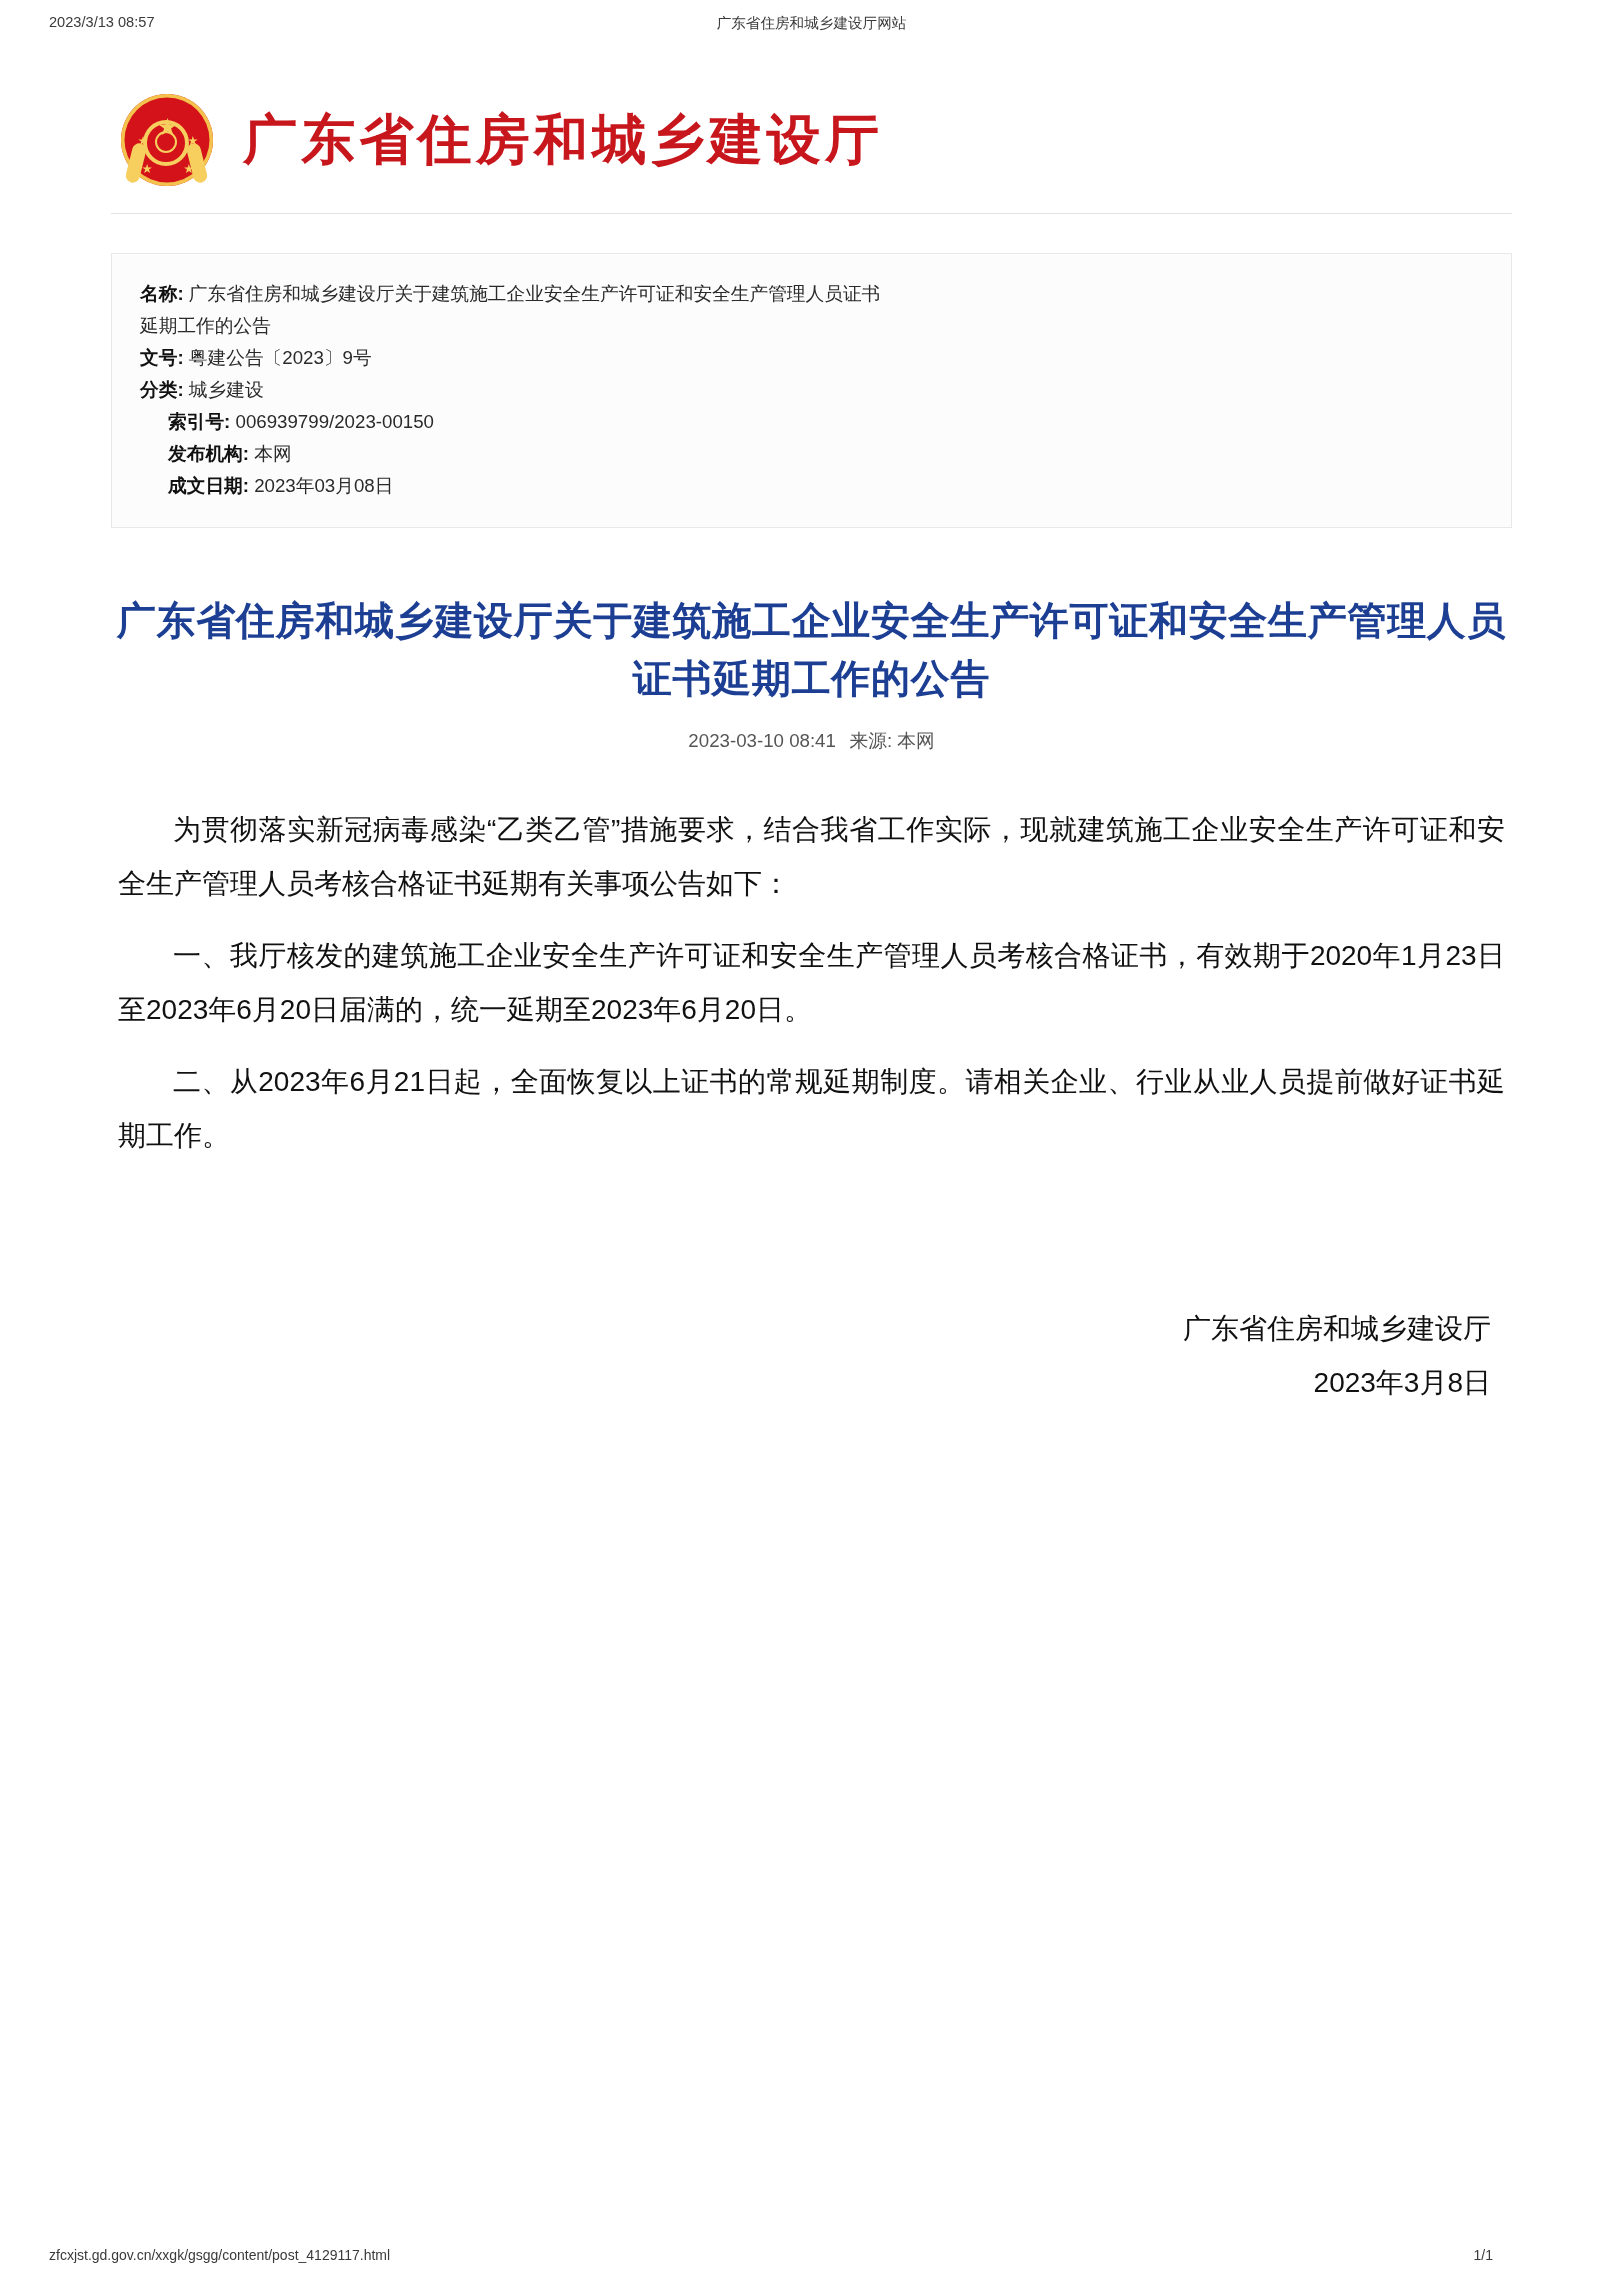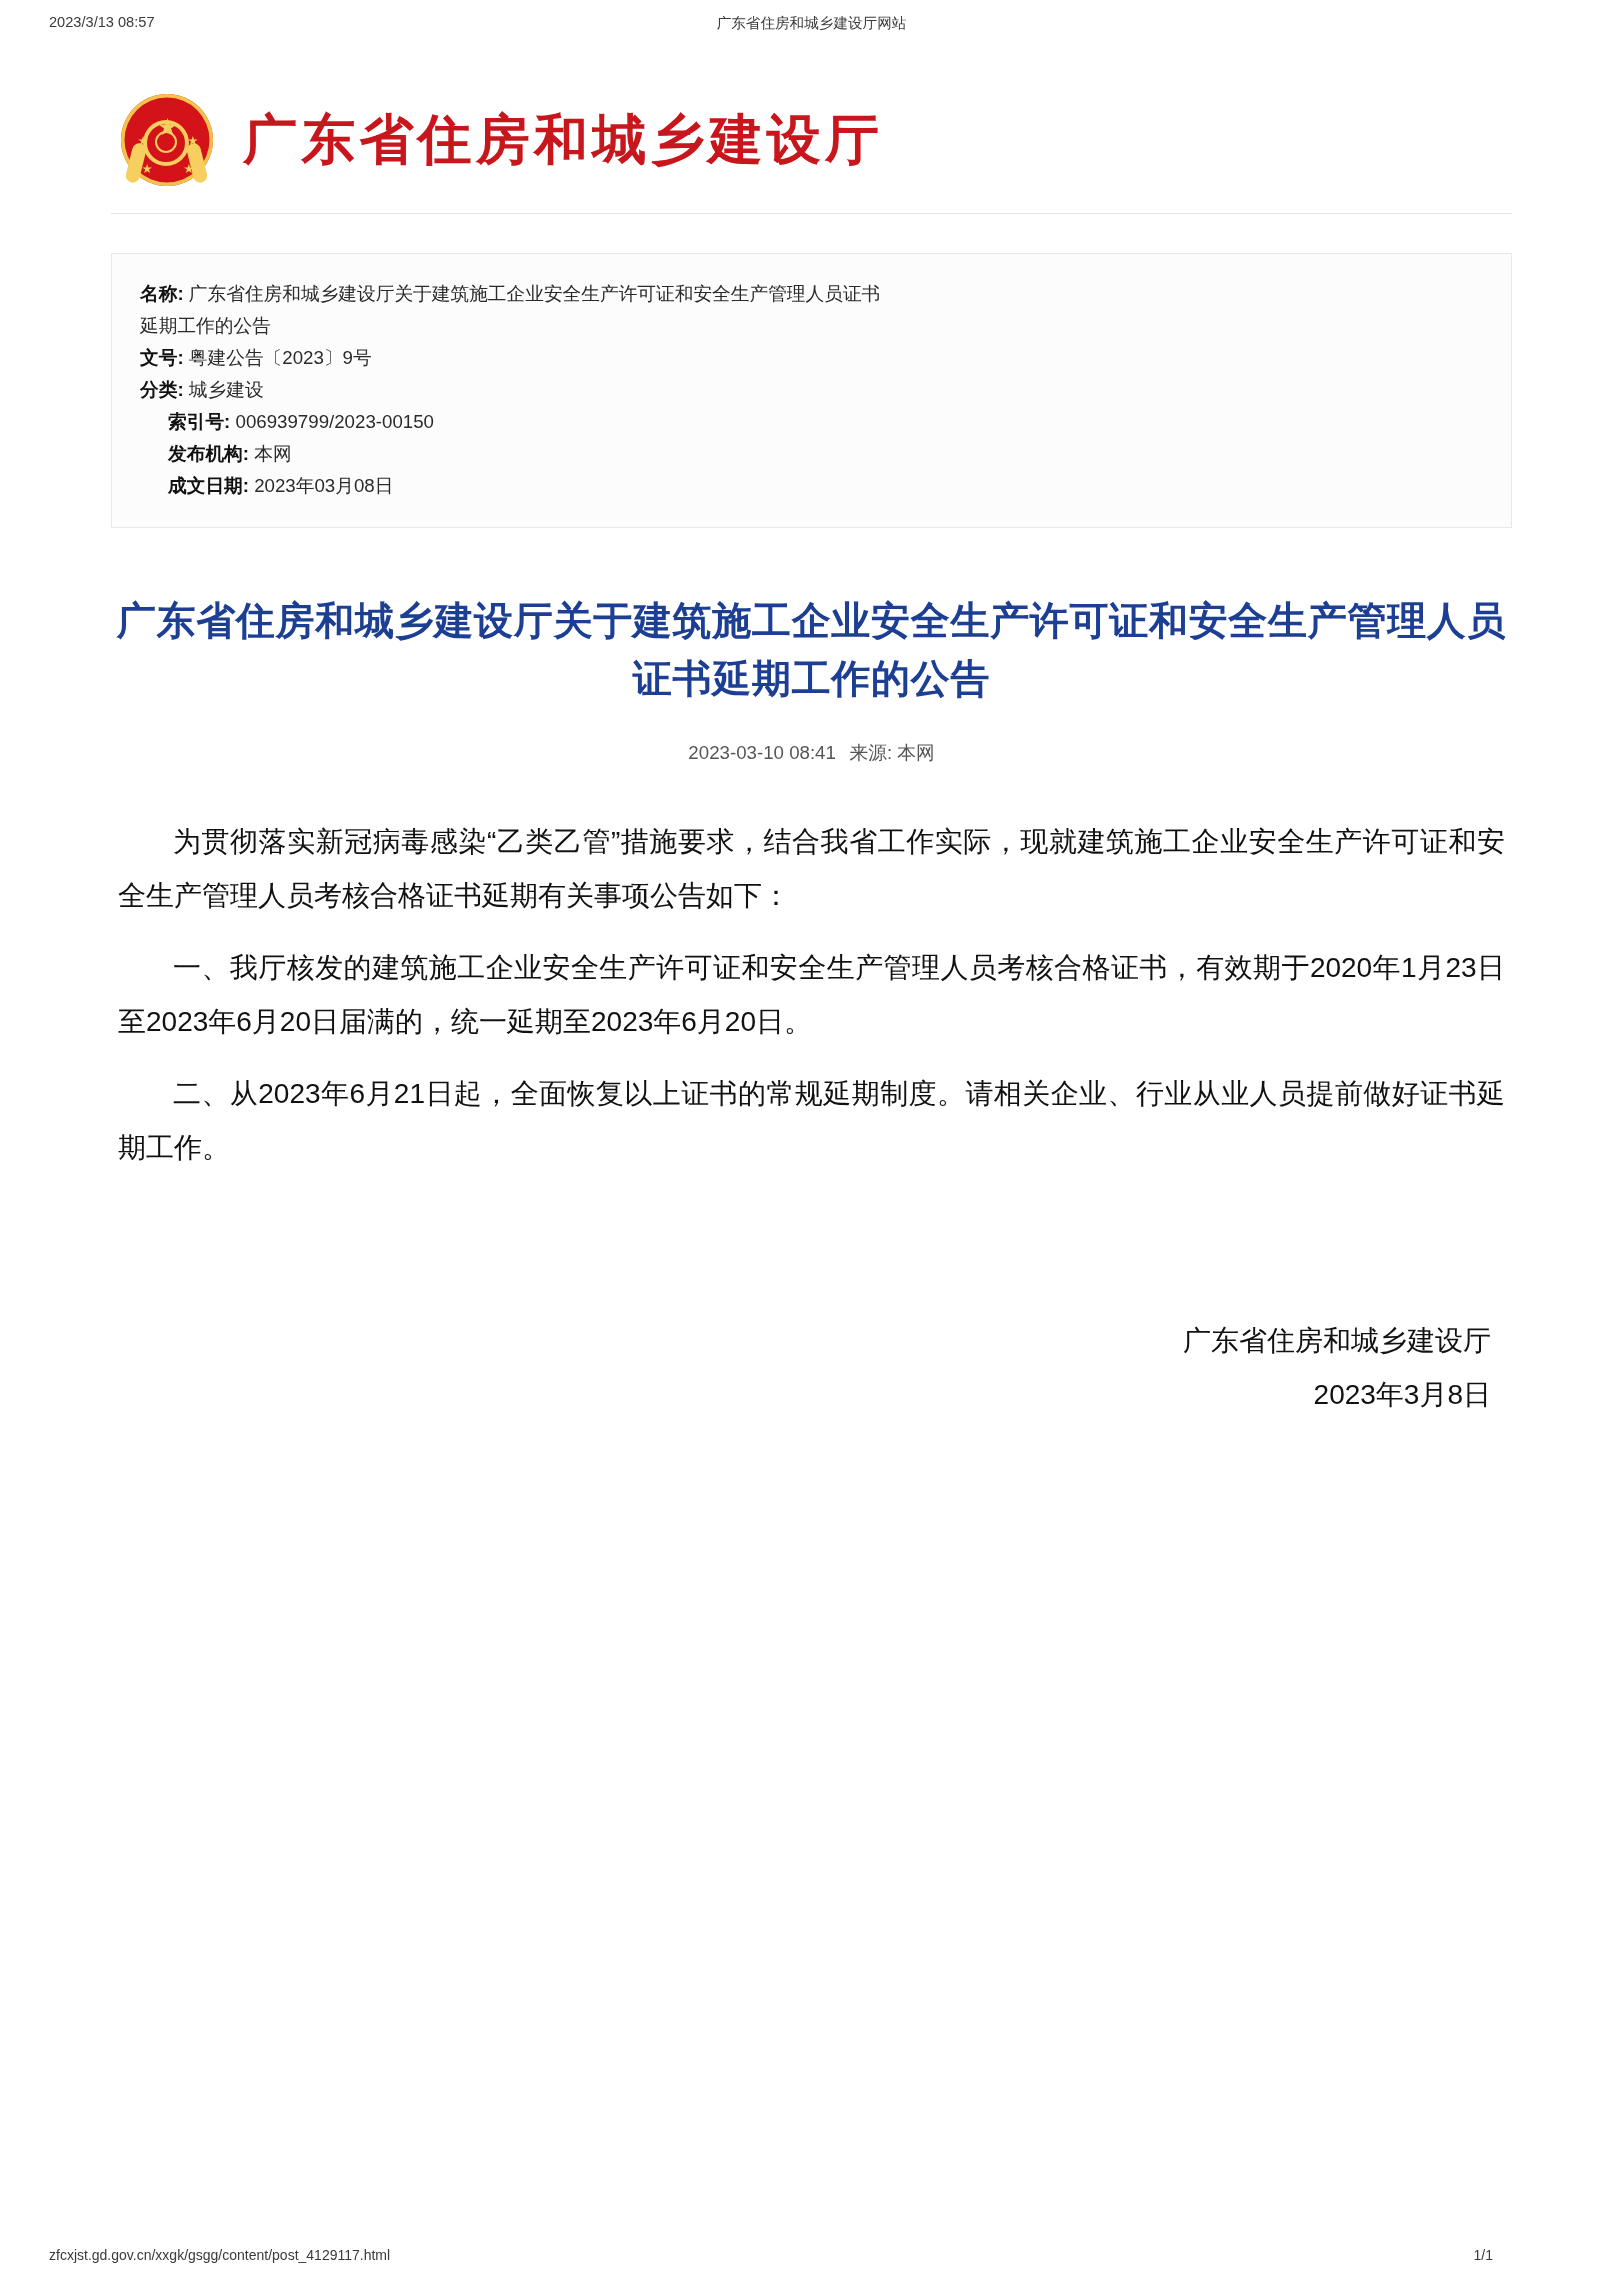--- a/index.html
+++ b/index.html
@@ -193,21 +193,21 @@
     margin: 64px 103px 0 103px;
     text-align: center;
     font-family: "DejaVu Sans", "Liberation Sans", sans-serif;
     font-size: 39px;
     font-weight: bold;
     line-height: 58px;
     color: #1c3f94;
     letter-spacing: 0.7px;
   }
   .doc-subinfo {
-    margin-top: 32px;
+    margin-top: 20px;
     text-align: center;
     font-size: 18.7px;
     color: #555;
   }
   .doc-subinfo span { margin: 0 4.2px; }
 
   
   .doc-body {
     margin: 49px 118px 0 118px;
     font-size: 28px;

